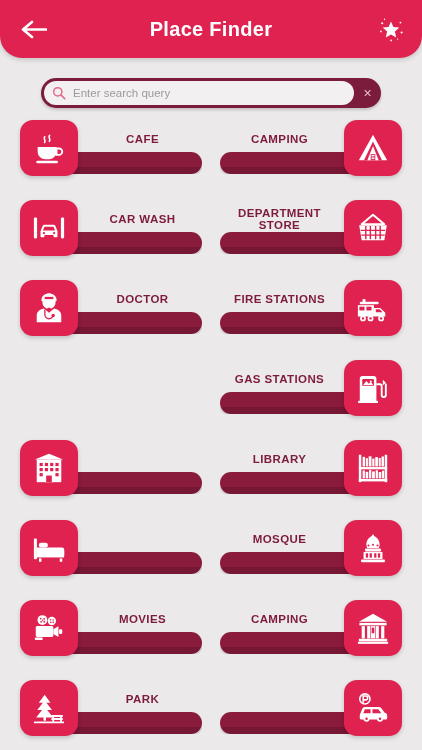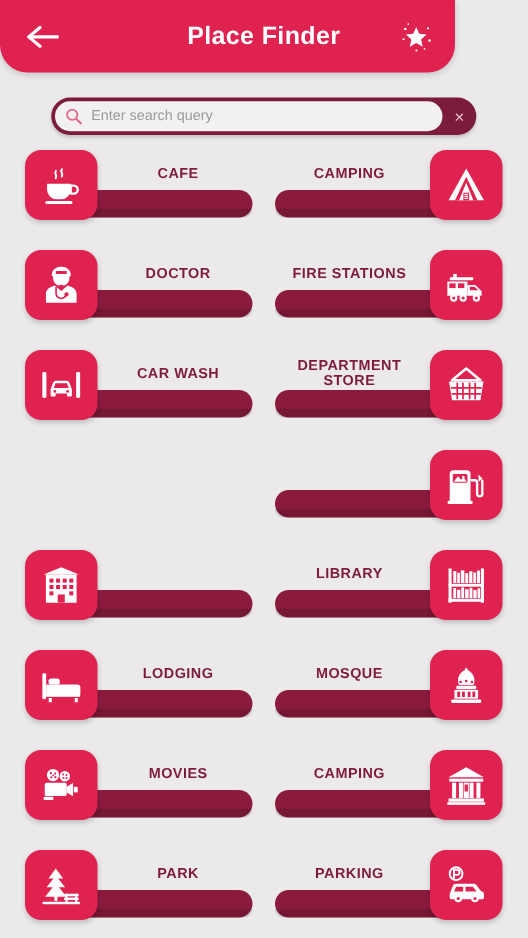--- a/index.html
+++ b/index.html
@@ -6,21 +6,21 @@
   body{
     width:422px;height:750px;overflow:hidden;
     background:#ebe9e9;
     font-family:"Liberation Sans",sans-serif;
     -webkit-font-smoothing:antialiased;
   }
   #app{position:relative;width:422px;height:750px;background:#ebe9e9;}
 
   
   .header{
-    position:absolute;left:0;top:0;width:364px;height:58px;
+    position:absolute;left:0;top:0;width:422px;height:58px;
     background:#df2250;
     border-bottom-left-radius:22px;border-bottom-right-radius:22px;
     box-shadow:0 2px 5px rgba(0,0,0,.16);
   }
   .hdr-title{
     position:absolute;left:0;top:0;width:422px;height:58px;
     display:flex;align-items:center;justify-content:center;
     color:#fff;font-size:20px;font-weight:bold;letter-spacing:.3px;
   }
   .back-btn{
@@ -166,20 +166,54 @@
           </div>
           <div class="label">CAMPING</div>
         </div>
       </div>
       <div class="row">
         <div class="cell left">
           <div class="bar"></div>
           <div class="tile">
             <svg width="34" height="34" viewBox="0 0 36 36">
               <g fill="#fff">
+                <rect x="2" y="7" width="3.4" height="22" rx="1.2"></rect>
+                <rect x="30.6" y="7" width="3.4" height="22" rx="1.2"></rect>
+                <path d="M9 21.5l2.2-5.6a2.2 2.2 0 0 1 2-1.4h9.6a2.2 2.2 0 0 1 2 1.4l2.2 5.6v5.2a1 1 0 0 1-1 1h-2.2a1 1 0 0 1-1-1v-1.4H13.2v1.4a1 1 0 0 1-1 1H10a1 1 0 0 1-1-1z"></path>
+                <path d="M11.6 20.6l1.6-4h9.6l1.6 4z" fill="#df2250"></path>
+                <circle cx="12.6" cy="23.4" r="1.2" fill="#df2250"></circle>
+                <circle cx="23.4" cy="23.4" r="1.2" fill="#df2250"></circle>
+              </g>
+            </svg>
+          </div>
+          <div class="label">CAR WASH</div>
+        </div>
+        <div class="cell right">
+          <div class="bar"></div>
+          <div class="tile">
+            <svg width="34" height="34" viewBox="0 0 36 36">
+              <g fill="#fff">
+                <path d="M18 4 L30 14 H6 Z" fill="none" stroke="#fff" stroke-width="2.1" stroke-linejoin="round"></path>
+                <path d="M3.4 15h29.2l-2.6 16H6z"></path>
+                <g stroke="#df2250" stroke-width="1.5">
+                  <path d="M10.4 16v14M15.2 16v14M20.8 16v14M25.6 16v14M5 20.5h26M5.6 25.5h24.8"></path>
+                </g>
+              </g>
+            </svg>
+          </div>
+          <div class="label">DEPARTMENT
+STORE</div>
+        </div>
+      </div>
+      <div class="row">
+        <div class="cell left">
+          <div class="bar"></div>
+          <div class="tile">
+            <svg width="34" height="34" viewBox="0 0 36 36">
+              <g fill="#fff">
                 <path d="M11 9.6a7 7 0 0 1 14 0v2.4a7 7 0 0 1-14 0z"></path>
                 <path d="M10 9.4c0-4.1 3.6-6.8 8-6.8s8 2.7 8 6.8v1.2h-16z"></path>
                 <path d="M13.4 6.2h9.2v2.4h-9.2z" fill="#df2250"></path>
                 <path d="M12.6 18.4 18 23l5.4-4.6c5 1.3 7.6 3.7 7.6 7.4V33H5v-7.2c0-3.7 2.6-6.1 7.6-7.4z"></path>
                 <path d="M15.6 18.8 18 21.6l2.4-2.8-2.4-1.3z" fill="#df2250"></path>
                 <path d="M13.6 19.6v5.4a4.4 4.4 0 0 0 8.8 0" fill="none" stroke="#df2250" stroke-width="1.4"></path>
                 <circle cx="22.4" cy="26" r="1.8" fill="#df2250"></circle>
               </g>
             </svg>
           </div>
@@ -203,69 +237,36 @@
                 <circle cx="7.4" cy="29" r="1.3" fill="#df2250"></circle>
                 <circle cx="15.4" cy="29" r="1.3" fill="#df2250"></circle>
                 <circle cx="26.6" cy="29" r="1.3" fill="#df2250"></circle>
               </g>
             </svg>
           </div>
           <div class="label">FIRE STATIONS</div>
         </div>
       </div>
       <div class="row">
-        <div class="cell left">
-          <div class="bar"></div>
-          <div class="tile">
-            <svg width="34" height="34" viewBox="0 0 36 36">
-              <g fill="#fff">
-                <rect x="2" y="7" width="3.4" height="22" rx="1.2"></rect>
-                <rect x="30.6" y="7" width="3.4" height="22" rx="1.2"></rect>
-                <path d="M9 21.5l2.2-5.6a2.2 2.2 0 0 1 2-1.4h9.6a2.2 2.2 0 0 1 2 1.4l2.2 5.6v5.2a1 1 0 0 1-1 1h-2.2a1 1 0 0 1-1-1v-1.4H13.2v1.4a1 1 0 0 1-1 1H10a1 1 0 0 1-1-1z"></path>
-                <path d="M11.6 20.6l1.6-4h9.6l1.6 4z" fill="#df2250"></path>
-                <circle cx="12.6" cy="23.4" r="1.2" fill="#df2250"></circle>
-                <circle cx="23.4" cy="23.4" r="1.2" fill="#df2250"></circle>
-              </g>
-            </svg>
-          </div>
-          <div class="label">CAR WASH</div>
-        </div>
-        <div class="cell right">
-          <div class="bar"></div>
-          <div class="tile">
-            <svg width="34" height="34" viewBox="0 0 36 36">
-              <g fill="#fff">
-                <path d="M18 4 L30 14 H6 Z" fill="none" stroke="#fff" stroke-width="2.1" stroke-linejoin="round"></path>
-                <path d="M3.4 15h29.2l-2.6 16H6z"></path>
-                <g stroke="#df2250" stroke-width="1.5">
-                  <path d="M10.4 16v14M15.2 16v14M20.8 16v14M25.6 16v14M5 20.5h26M5.6 25.5h24.8"></path>
-                </g>
-              </g>
-            </svg>
-          </div>
-          <div class="label">DEPARTMENT
-STORE</div>
-        </div>
-      </div>
-      <div class="row">
         <div class="cell right">
           <div class="bar"></div>
           <div class="tile">
             <svg width="34" height="34" viewBox="0 0 36 36">
               <g fill="#fff">
                 <path d="M4 8.4a3 3 0 0 1 3-3h11.6a3 3 0 0 1 3 3V32H4z"></path>
                 <rect x="2.2" y="31.4" width="21.2" height="2.6" rx="1"></rect>
                 <rect x="6.6" y="8.6" width="12.4" height="7.4" rx="1.2" fill="#df2250"></rect>
                 <path d="M7.4 15.2l3.6-4.6 2.6 3 2.2-2.2 2.4 3.8z" fill="#fff"></path>
                 <circle cx="15.6" cy="11.2" r="1.1" fill="#fff"></circle>
                 <path d="M21.6 14h3.6a2 2 0 0 1 2 2v9.4a2.2 2.2 0 0 0 4.4 0V13.6" fill="none" stroke="#fff" stroke-width="2"></path>
                 <path d="M28.4 9.2l3.4 3.4-3.4 2.6z"></path>
               </g>
             </svg>
           </div>
+          <div class="label">GAS STATIONS</div>
         </div>
       </div>
       <div class="row">
         <div class="cell left">
           <div class="bar"></div>
           <div class="tile">
             <svg width="34" height="34" viewBox="0 0 36 36">
               <g fill="#fff">
                 <path d="M5 9h26v24H5z"></path>
                 <path d="M3 9l15-6 15 6z"></path>
@@ -329,21 +330,20 @@
               <g fill="#fff">
                 <rect x="2" y="8" width="3.2" height="22" rx="1.2"></rect>
                 <path d="M5.2 17.6h26.4a2.6 2.6 0 0 1 2.6 2.6v5.8H5.2z"></path>
                 <rect x="4.6" y="25.4" width="29.4" height="2.6"></rect>
                 <rect x="7.4" y="29" width="2.6" height="3.6"></rect>
                 <rect x="29.4" y="29" width="2.6" height="3.6"></rect>
                 <rect x="7.2" y="12.4" width="9.6" height="5.2" rx="2.4"></rect>
               </g>
             </svg>
           </div>
-          <div class="label">LODGING</div>
         </div>
         <div class="cell right">
           <div class="bar"></div>
           <div class="tile">
             <svg width="34" height="34" viewBox="0 0 36 36">
               <g fill="#fff">
                 <path d="M18 3.6c.9 0 1.4.8 1 1.7 3.6 1.5 6 5 6 8.9 0 1.4-.3 2.7-.9 3.9H11.9a9.4 9.4 0 0 1-.9-3.9c0-3.9 2.4-7.4 6-8.9-.4-.9.1-1.7 1-1.7z"></path>
                 <rect x="9.6" y="18.6" width="16.8" height="3" rx=".8"></rect>
                 <rect x="8" y="22.2" width="20" height="7.4"></rect>
                 <rect x="5.4" y="30.2" width="25.2" height="3" rx=".8"></rect>
@@ -445,18 +445,17 @@
                 <path d="M17.4 19.4h6.2l3.2 4.2h-9.4z" fill="#df2250"></path>
                 <circle cx="11.2" cy="29.4" r="3.2"></circle>
                 <circle cx="25.4" cy="29.4" r="3.2"></circle>
                 <circle cx="11.2" cy="29.4" r="1.3" fill="#df2250"></circle>
                 <circle cx="25.4" cy="29.4" r="1.3" fill="#df2250"></circle>
                 <circle cx="9.4" cy="8.4" r="5.4" fill="none" stroke="#fff" stroke-width="1.7"></circle>
                 <path d="M7.6 5.2h2.6a2.1 2.1 0 0 1 0 4.2H7.6V5.2zM7.6 9.4v2.6" stroke="#fff" stroke-width="1.6" fill="none" stroke-linecap="round"></path>
               </g>
             </svg>
           </div>
-          <div class="label">PARKING</div>
         </div>
       </div>
     </div>
 
 </div>
 
 </body></html>

